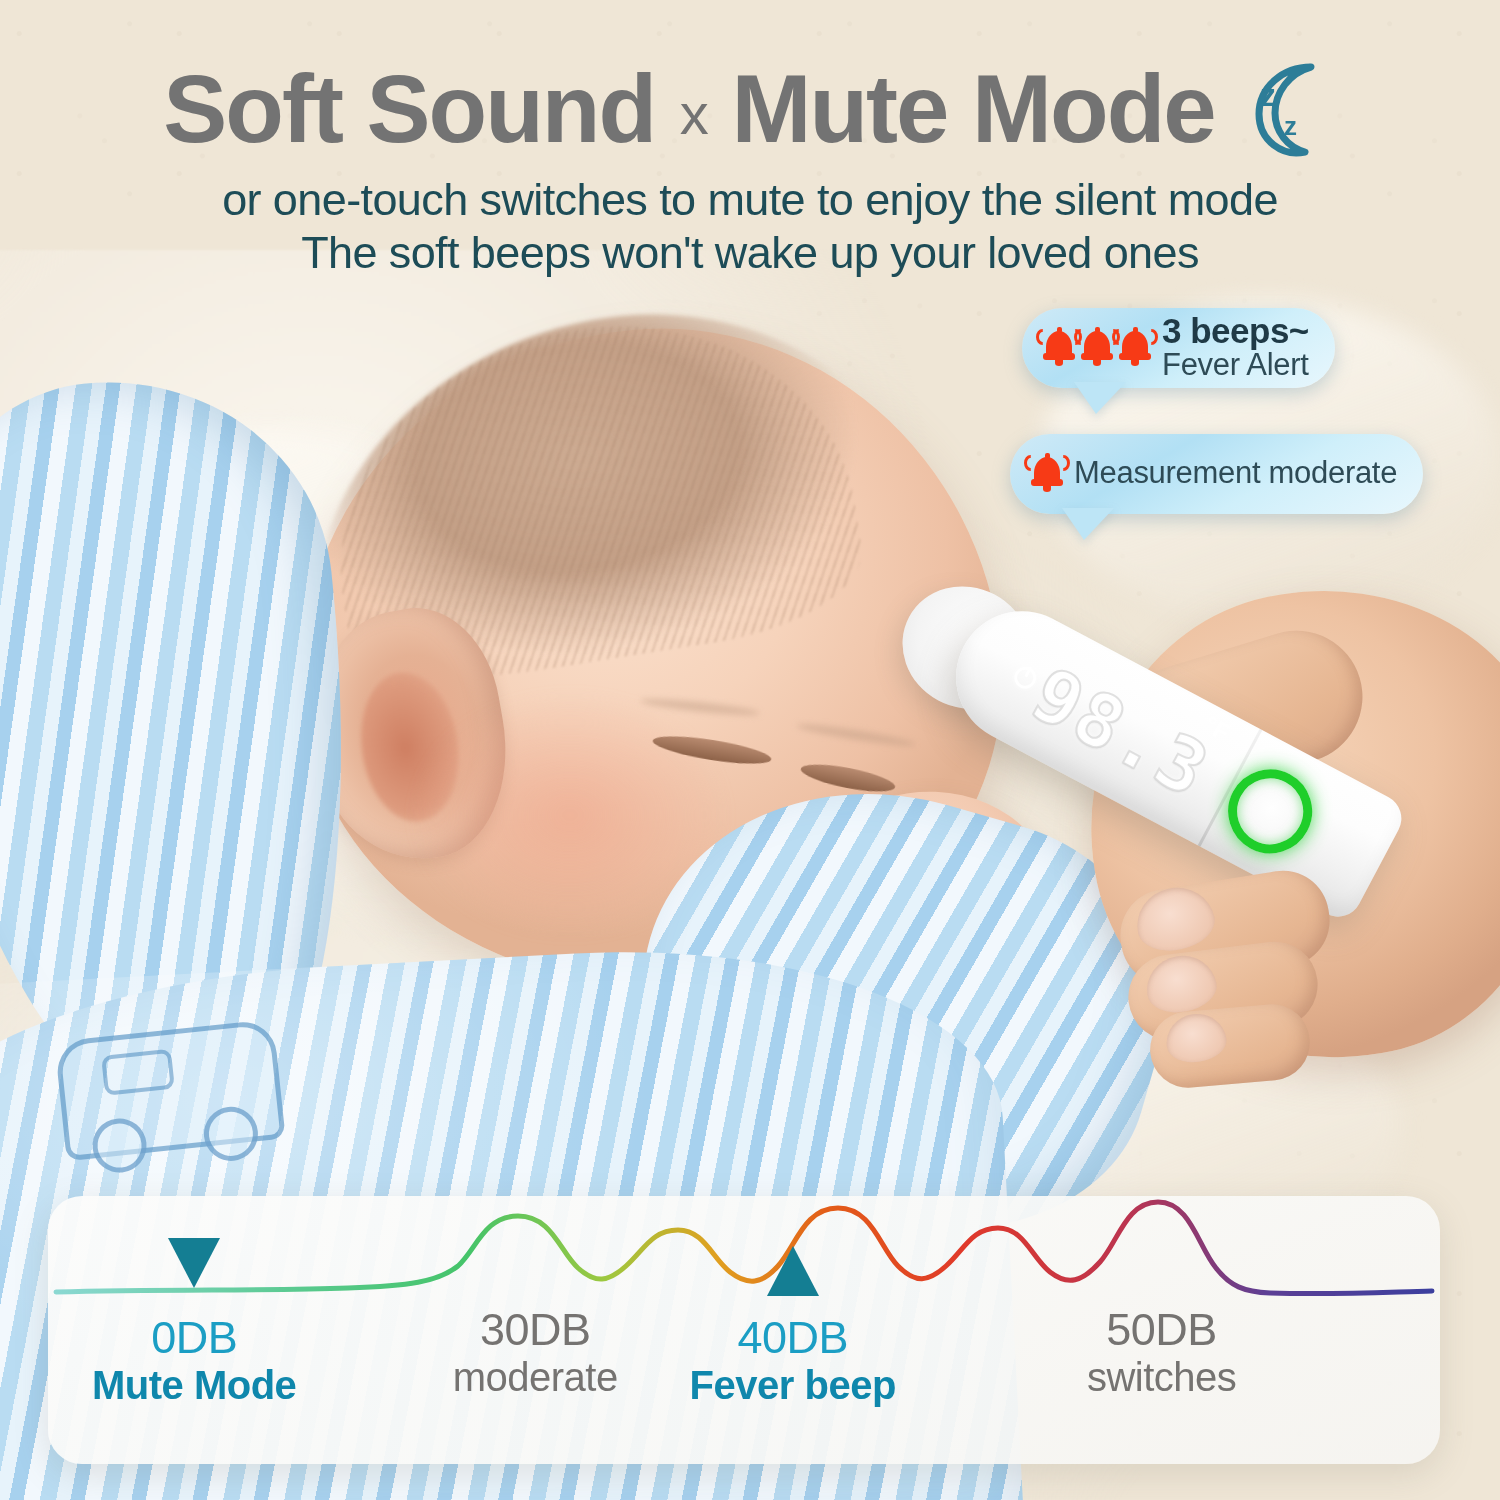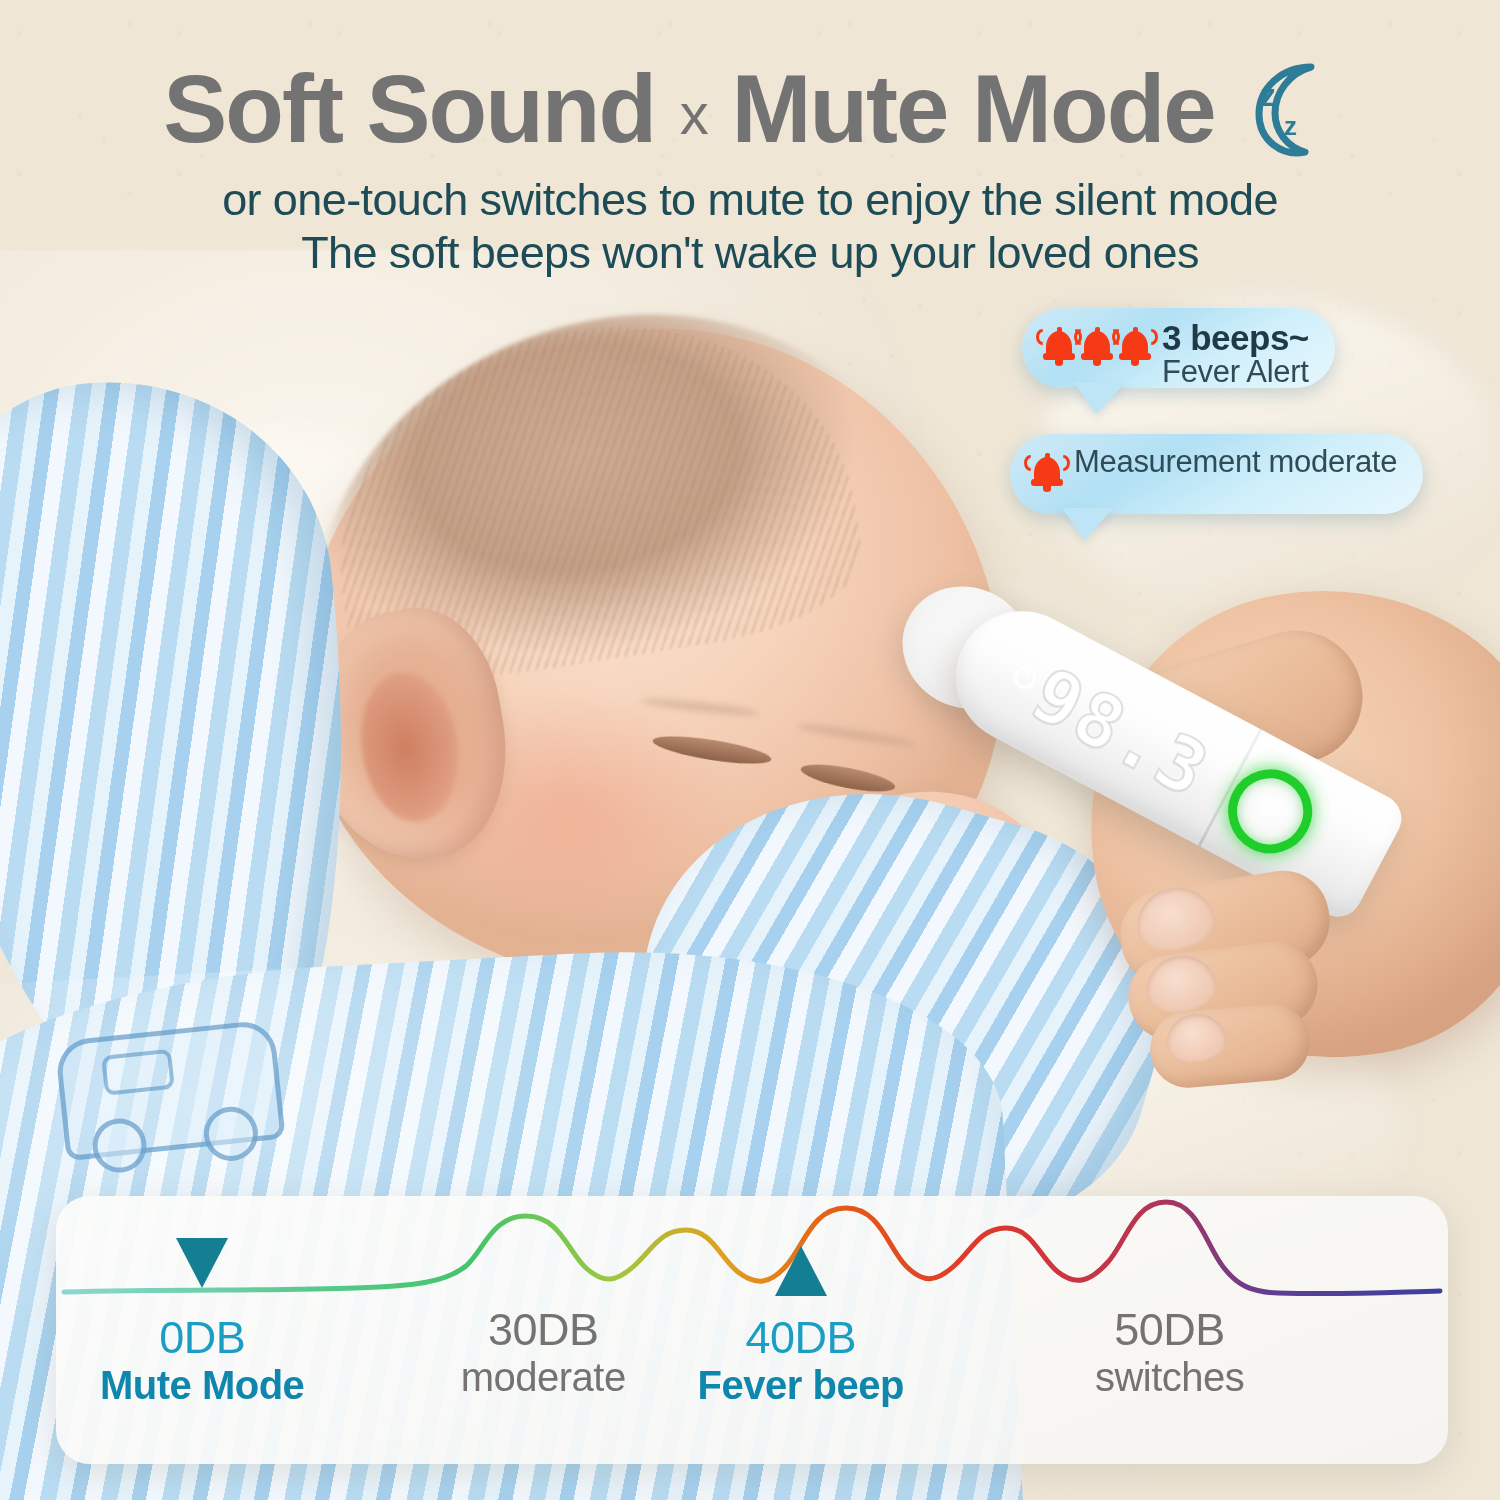--- a/index.html
+++ b/index.html
@@ -262,21 +262,21 @@
     box-shadow:0 0 18px rgba(40,210,55,.85), inset 0 0 12px rgba(40,210,55,.55);
     background:radial-gradient(circle at 50% 45%, rgba(255,255,255,.95), rgba(244,244,244,.9));
   }
 
   
   .bubble{
     position:absolute;
     border-radius:42px;
     background:linear-gradient(150deg,#cfeaf7 0%, #b2e0f4 35%, #cfeffa 62%, #e8f7fd 100%);
     box-shadow:0 6px 18px rgba(110,150,170,.35);
-    display:flex; padding:12px 26px 14px 20px;
+    display:flex; align-items:center; padding:12px 26px 14px 20px;
   }
   .bubble:after{
     content:""; position:absolute; left:52px; bottom:-26px;
     width:0;height:0;
     border-left:22px solid transparent;
     border-right:30px solid transparent;
     border-top:32px solid #bde5f6;
     filter:drop-shadow(0 4px 5px rgba(110,150,170,.25));
   }
   #bubble-fever{ left:1022px; top:308px; height:80px; }
@@ -327,21 +327,21 @@
   }
   .title .x{ font-size:58px; font-weight:400; vertical-align:8px; }
   .moon{ position:relative; width:104px; height:104px; flex:0 0 auto; }
   .subtitle{
     position:absolute; top:174px; left:0; width:1500px; text-align:center;
     font-size:45px; line-height:1.17; color:#1d4c57; letter-spacing:-.6px;
   }
 
   
   #db-panel{
-    position:absolute; left:56px; top:1196px; width:1392px; height:268px;
+    position:absolute; left:48px; top:1196px; width:1392px; height:268px;
     border-radius:34px;
     background:linear-gradient(160deg, rgba(252,252,251,.95) 0%, rgba(249,249,247,.93) 55%, rgba(246,245,242,.92) 100%);
     box-shadow:0 10px 34px rgba(120,115,100,.18);
     overflow:hidden;
   }
   #wave{ position:absolute; left:0; top:0; width:1392px; height:130px; }
   .marker{
     position:absolute; width:0; height:0;
   }
   .marker.down{

